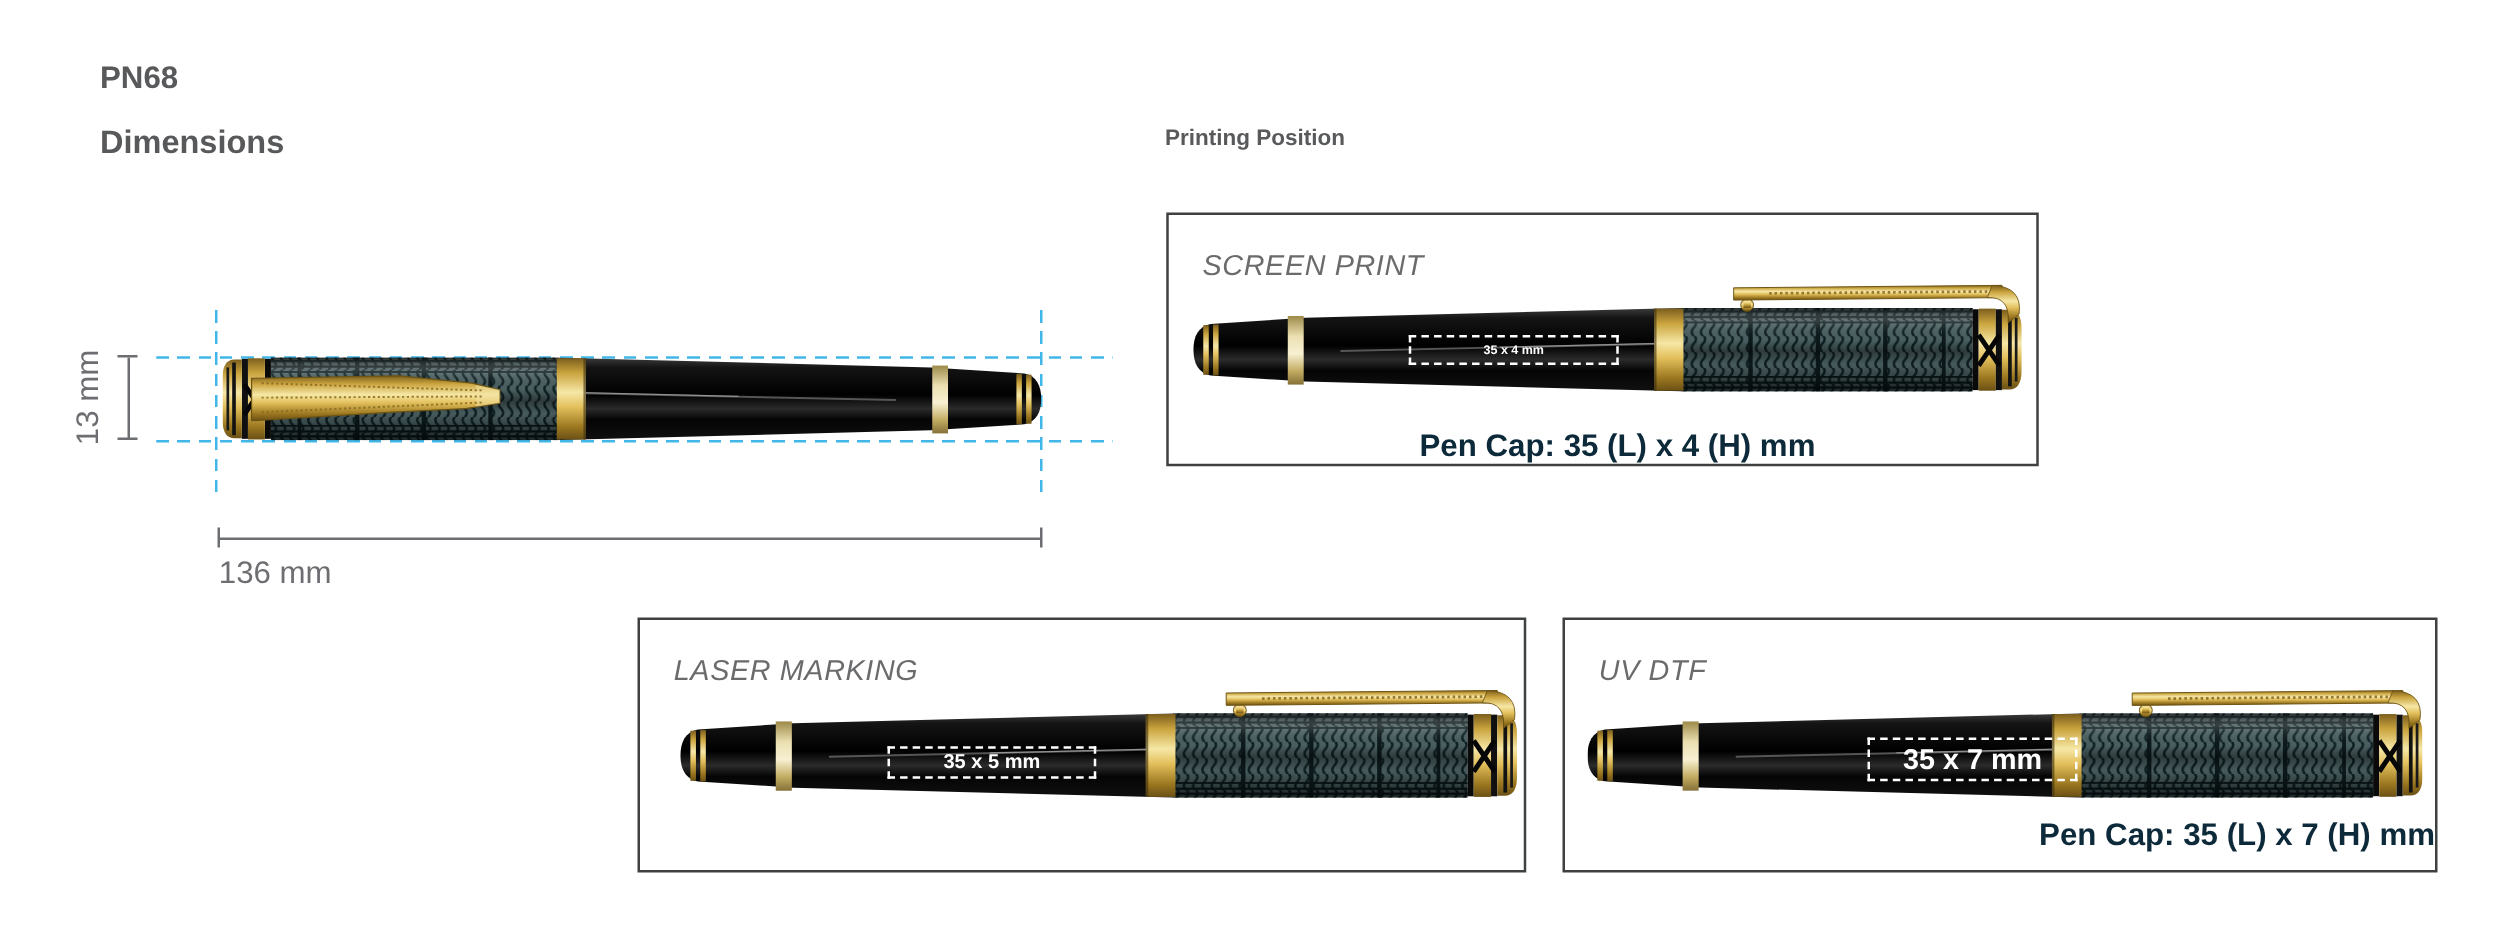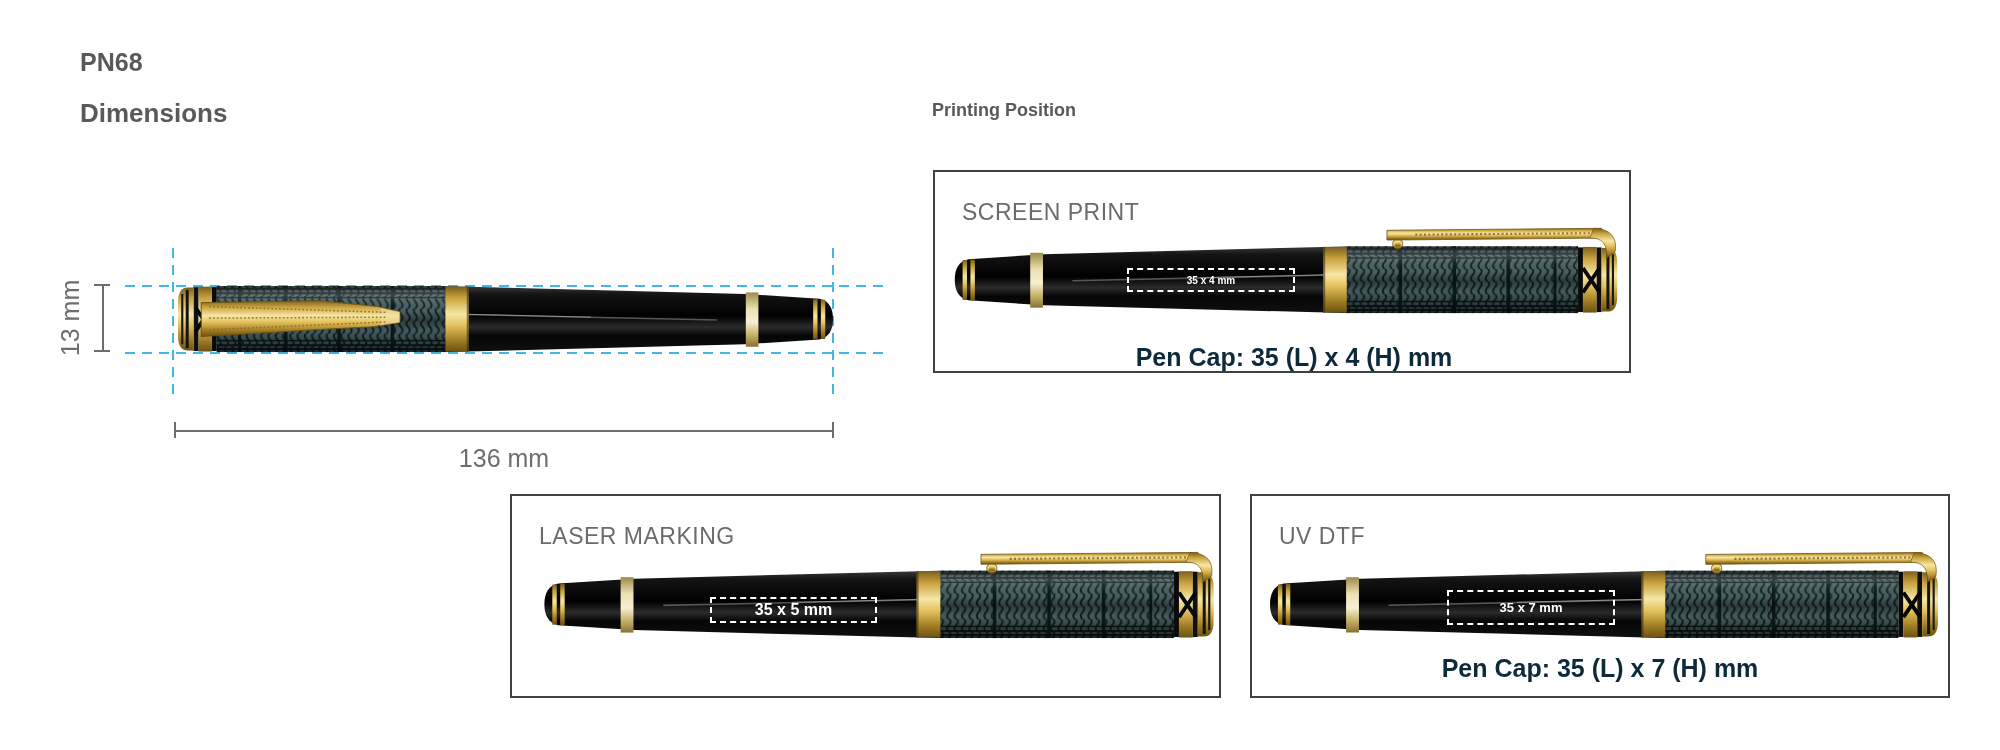--- a/index.html
+++ b/index.html
@@ -16,38 +16,38 @@
   .guide-h{position:absolute;height:2px;
     background:repeating-linear-gradient(90deg,var(--guide-cyan,#41b6e9) 0 10px,transparent 10px 17px);}
   .guide-v{position:absolute;width:2px;
     background:repeating-linear-gradient(180deg,var(--guide-cyan,#41b6e9) 0 10px,transparent 10px 17px);}
   
   .mline,.mtick{position:absolute;background:var(--dimension-gray,#6d6e71);}
   .dim-label{position:absolute;color:var(--dimension-gray,#6d6e71);font-size:25px;font-weight:normal;}
   .vlabel{position:absolute;left:25px;top:258px;width:90px;height:120px;
     display:flex;align-items:center;justify-content:center;
     transform:rotate(-90deg);white-space:nowrap;}
-  .hlabel{left:175px;top:444px;width:658px;text-align:center;}
+  .hlabel{left:175px;top:444px;width:658px;text-align:left;}
   
   .panel{position:absolute;border:2px solid var(--panel-border,#3f4040);background:#fff;box-sizing:border-box;}
   .panel-label{position:absolute;left:27px;top:27px;font-size:23px;letter-spacing:.5px;
-    color:var(--panel-label-gray,#6a6b6d);}
+    color:var(--panel-label-gray,#6a6b6d);font-style:italic;}
   .panel-caption{position:absolute;left:0;right:0;text-align:center;font-size:25px;font-weight:bold;
     color:var(--caption-navy,#0d2a3a);}
   
   .pen-slot{position:absolute;}
   .pen-slot svg{display:block;width:100%;height:100%;}
   .pen-slot.flip svg{transform:scaleX(-1);}
   
   .print-area{position:absolute;border:2px dashed var(--print-area-white,#fff);box-sizing:border-box;
     display:flex;align-items:center;justify-content:center;
     color:var(--print-area-white,#fff);font-weight:bold;}
   .pa-screen{left:1127px;top:268px;width:168px;height:24px;font-size:10px;}
   .pa-laser{left:710px;top:597px;width:167px;height:26px;font-size:16px;}
-  .pa-uv{left:1447px;top:590px;width:168px;height:35px;font-size:13px;}
+  .pa-uv{left:1494px;top:590px;width:168px;height:35px;font-size:23px;}
 </style>
 </head>
 <body>
 
 <div class="canvas">
 
   <div class="title t-code">PN68</div>
   <div class="title t-dims">Dimensions</div>
   <div class="title t-print">Printing Position</div>
 
@@ -329,21 +329,21 @@
   </g>
 
 </svg>
     </div>
   <div class="print-area pa-laser">
     <span>35 x 5 mm</span>
   </div>
 
   <div class="panel" style="left:1250px;top:494px;width:700px;height:204px;">
     <div class="panel-label">UV DTF</div>
-    <div class="panel-caption" style="top:158px;">Pen Cap: 35 (L) x 7 (H) mm</div>
+    <div class="panel-caption" style="top:158px;text-align:right;">Pen Cap: 35 (L) x 7 (H) mm</div>
   </div>
   <div class="pen-slot" style="left:1270px;top:542px;width:668px;height:99px;">
       <svg viewBox="0 0 676 100" xmlns="http://www.w3.org/2000/svg">
   <defs>
     <linearGradient id="gV" x1="0" x2="0" y1="0" y2="1">
       <stop offset="0" stop-color="#7c5f1d"></stop>
             <stop offset="0.18" stop-color="#caa43e"></stop>
       <stop offset="0.42" stop-color="#f6e7a6"></stop>
             <stop offset="0.6" stop-color="#e3c05c"></stop>
       <stop offset="0.85" stop-color="#9a761f"></stop>

